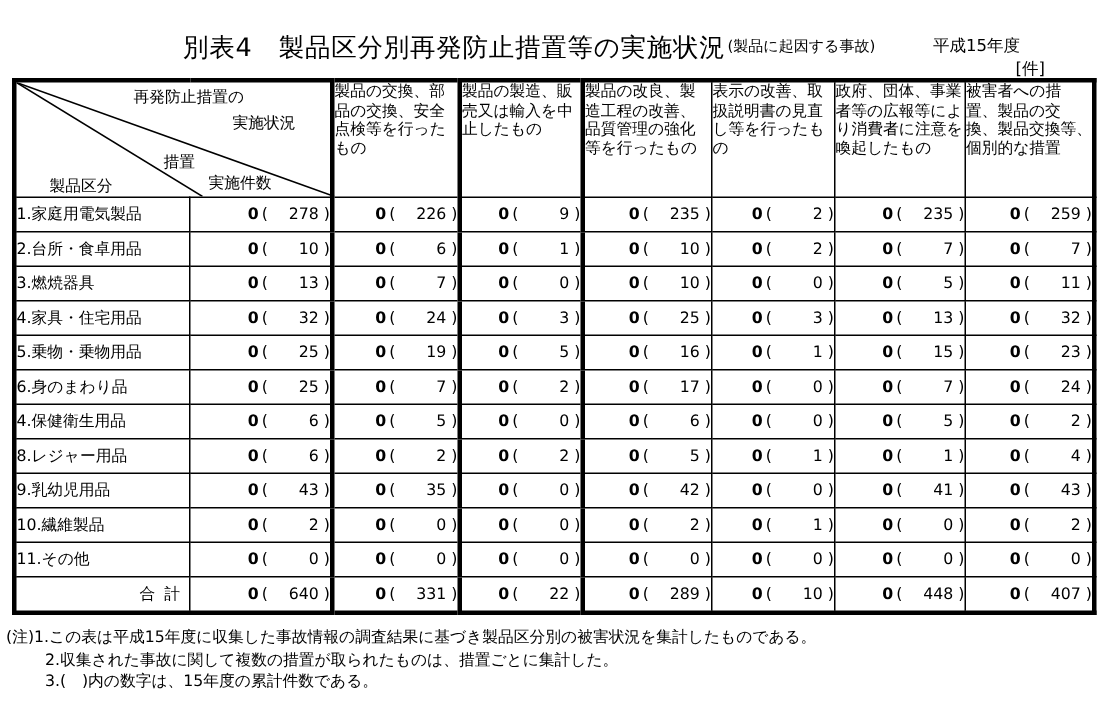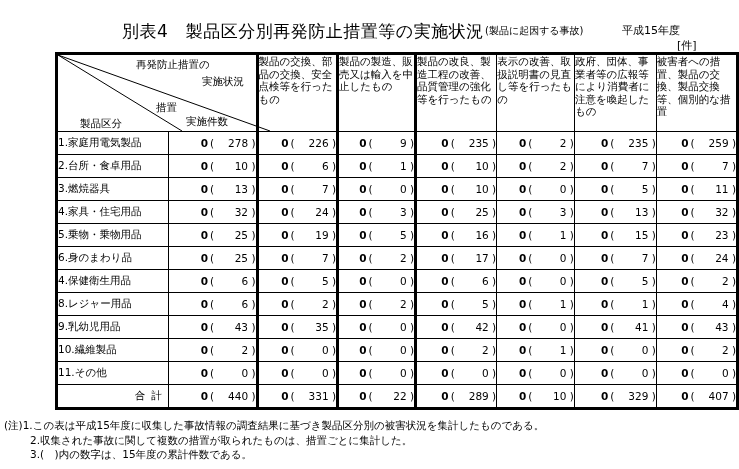--- a/index.html
+++ b/index.html
@@ -3,21 +3,21 @@
   <meta charset="utf-8">
   <style>
     html, body { margin:0; padding:0; background:#fff; }
     body { width:739px; height:469px; position:relative; overflow:hidden;
            font-family:"DejaVu Sans", sans-serif; color:#000; }
     .title { position:absolute; left:122px; top:20px; font-size:17px; letter-spacing:0.5px; white-space:nowrap; }
     .subtitle { position:absolute; left:485px; top:24px; font-size:10px; white-space:nowrap; }
     .year { position:absolute; left:622px; top:23px; font-size:11px; white-space:nowrap; }
     .unit { position:absolute; left:677px; top:38px; font-size:11px; white-space:nowrap; }
     table.main { position:absolute; left:8px; top:52px; border-collapse:collapse;
-                 border:3px solid #000; table-layout:fixed;margin-left:47px; }
+                 border:3px solid #000; table-layout:fixed; }
     table.main td { border:1px solid #000; padding:0; font-size:10.5px; height:22px; }
     table.main td.thickL { border-left:3px solid #000; }
     table.main tr.thickT td { border-top:1px solid #ef4444; }
     td.head { vertical-align:top; font-size:10.5px; line-height:12.5px; padding:1px 2px; height:76px !important; }
     td.diag { position:relative; height:76px !important; }
     td.diag svg { position:absolute; left:0; top:0; }
     .dl { position:absolute; font-size:10.5px; white-space:nowrap; }
     td.cat { padding-left:3px; font-size:10.5px; white-space:nowrap; }
     td.cat.center { text-align:right; padding-left:0; letter-spacing:6px; }
     td.val { text-align:right; padding-right:3px; white-space:nowrap; font-size:11px; }
@@ -170,26 +170,26 @@
         <td class="val"><span class="v0">0</span><span>(</span><span class="num">0</span><span> )</span></td>
         <td class="val thickL"><span class="v0">0</span><span>(</span><span class="num">0</span><span> )</span></td>
         <td class="val thickL"><span class="v0">0</span><span>(</span><span class="num">0</span><span> )</span></td>
         <td class="val thickL"><span class="v0">0</span><span>(</span><span class="num">0</span><span> )</span></td>
         <td class="val"><span class="v0">0</span><span>(</span><span class="num">0</span><span> )</span></td>
         <td class="val"><span class="v0">0</span><span>(</span><span class="num">0</span><span> )</span></td>
         <td class="val"><span class="v0">0</span><span>(</span><span class="num">0</span><span> )</span></td>
       </tr>
       <tr class="thickT">
         <td class="cat center">合計</td>
-        <td class="val"><span class="v0">0</span><span>(</span><span class="num">440</span><span> )</span></td>
+        <td class="val"><span class="v0">0</span><span>(</span><span class="num">640</span><span> )</span></td>
         <td class="val thickL"><span class="v0">0</span><span>(</span><span class="num">331</span><span> )</span></td>
         <td class="val thickL"><span class="v0">0</span><span>(</span><span class="num">22</span><span> )</span></td>
         <td class="val thickL"><span class="v0">0</span><span>(</span><span class="num">289</span><span> )</span></td>
         <td class="val"><span class="v0">0</span><span>(</span><span class="num">10</span><span> )</span></td>
-        <td class="val"><span class="v0">0</span><span>(</span><span class="num">329</span><span> )</span></td>
+        <td class="val"><span class="v0">0</span><span>(</span><span class="num">448</span><span> )</span></td>
         <td class="val"><span class="v0">0</span><span>(</span><span class="num">407</span><span> )</span></td>
       </tr>
     </tbody>
 </table>
 
 <div class="notes">
   <div>(注)1.この表は平成15年度に収集した事故情報の調査結果に基づき製品区分別の被害状況を集計したものである。</div>
   <div class="indent">2.収集された事故に関して複数の措置が取られたものは、措置ごとに集計した。</div>
   <div class="indent">3.(　)内の数字は、15年度の累計件数である。</div>
 </div>

